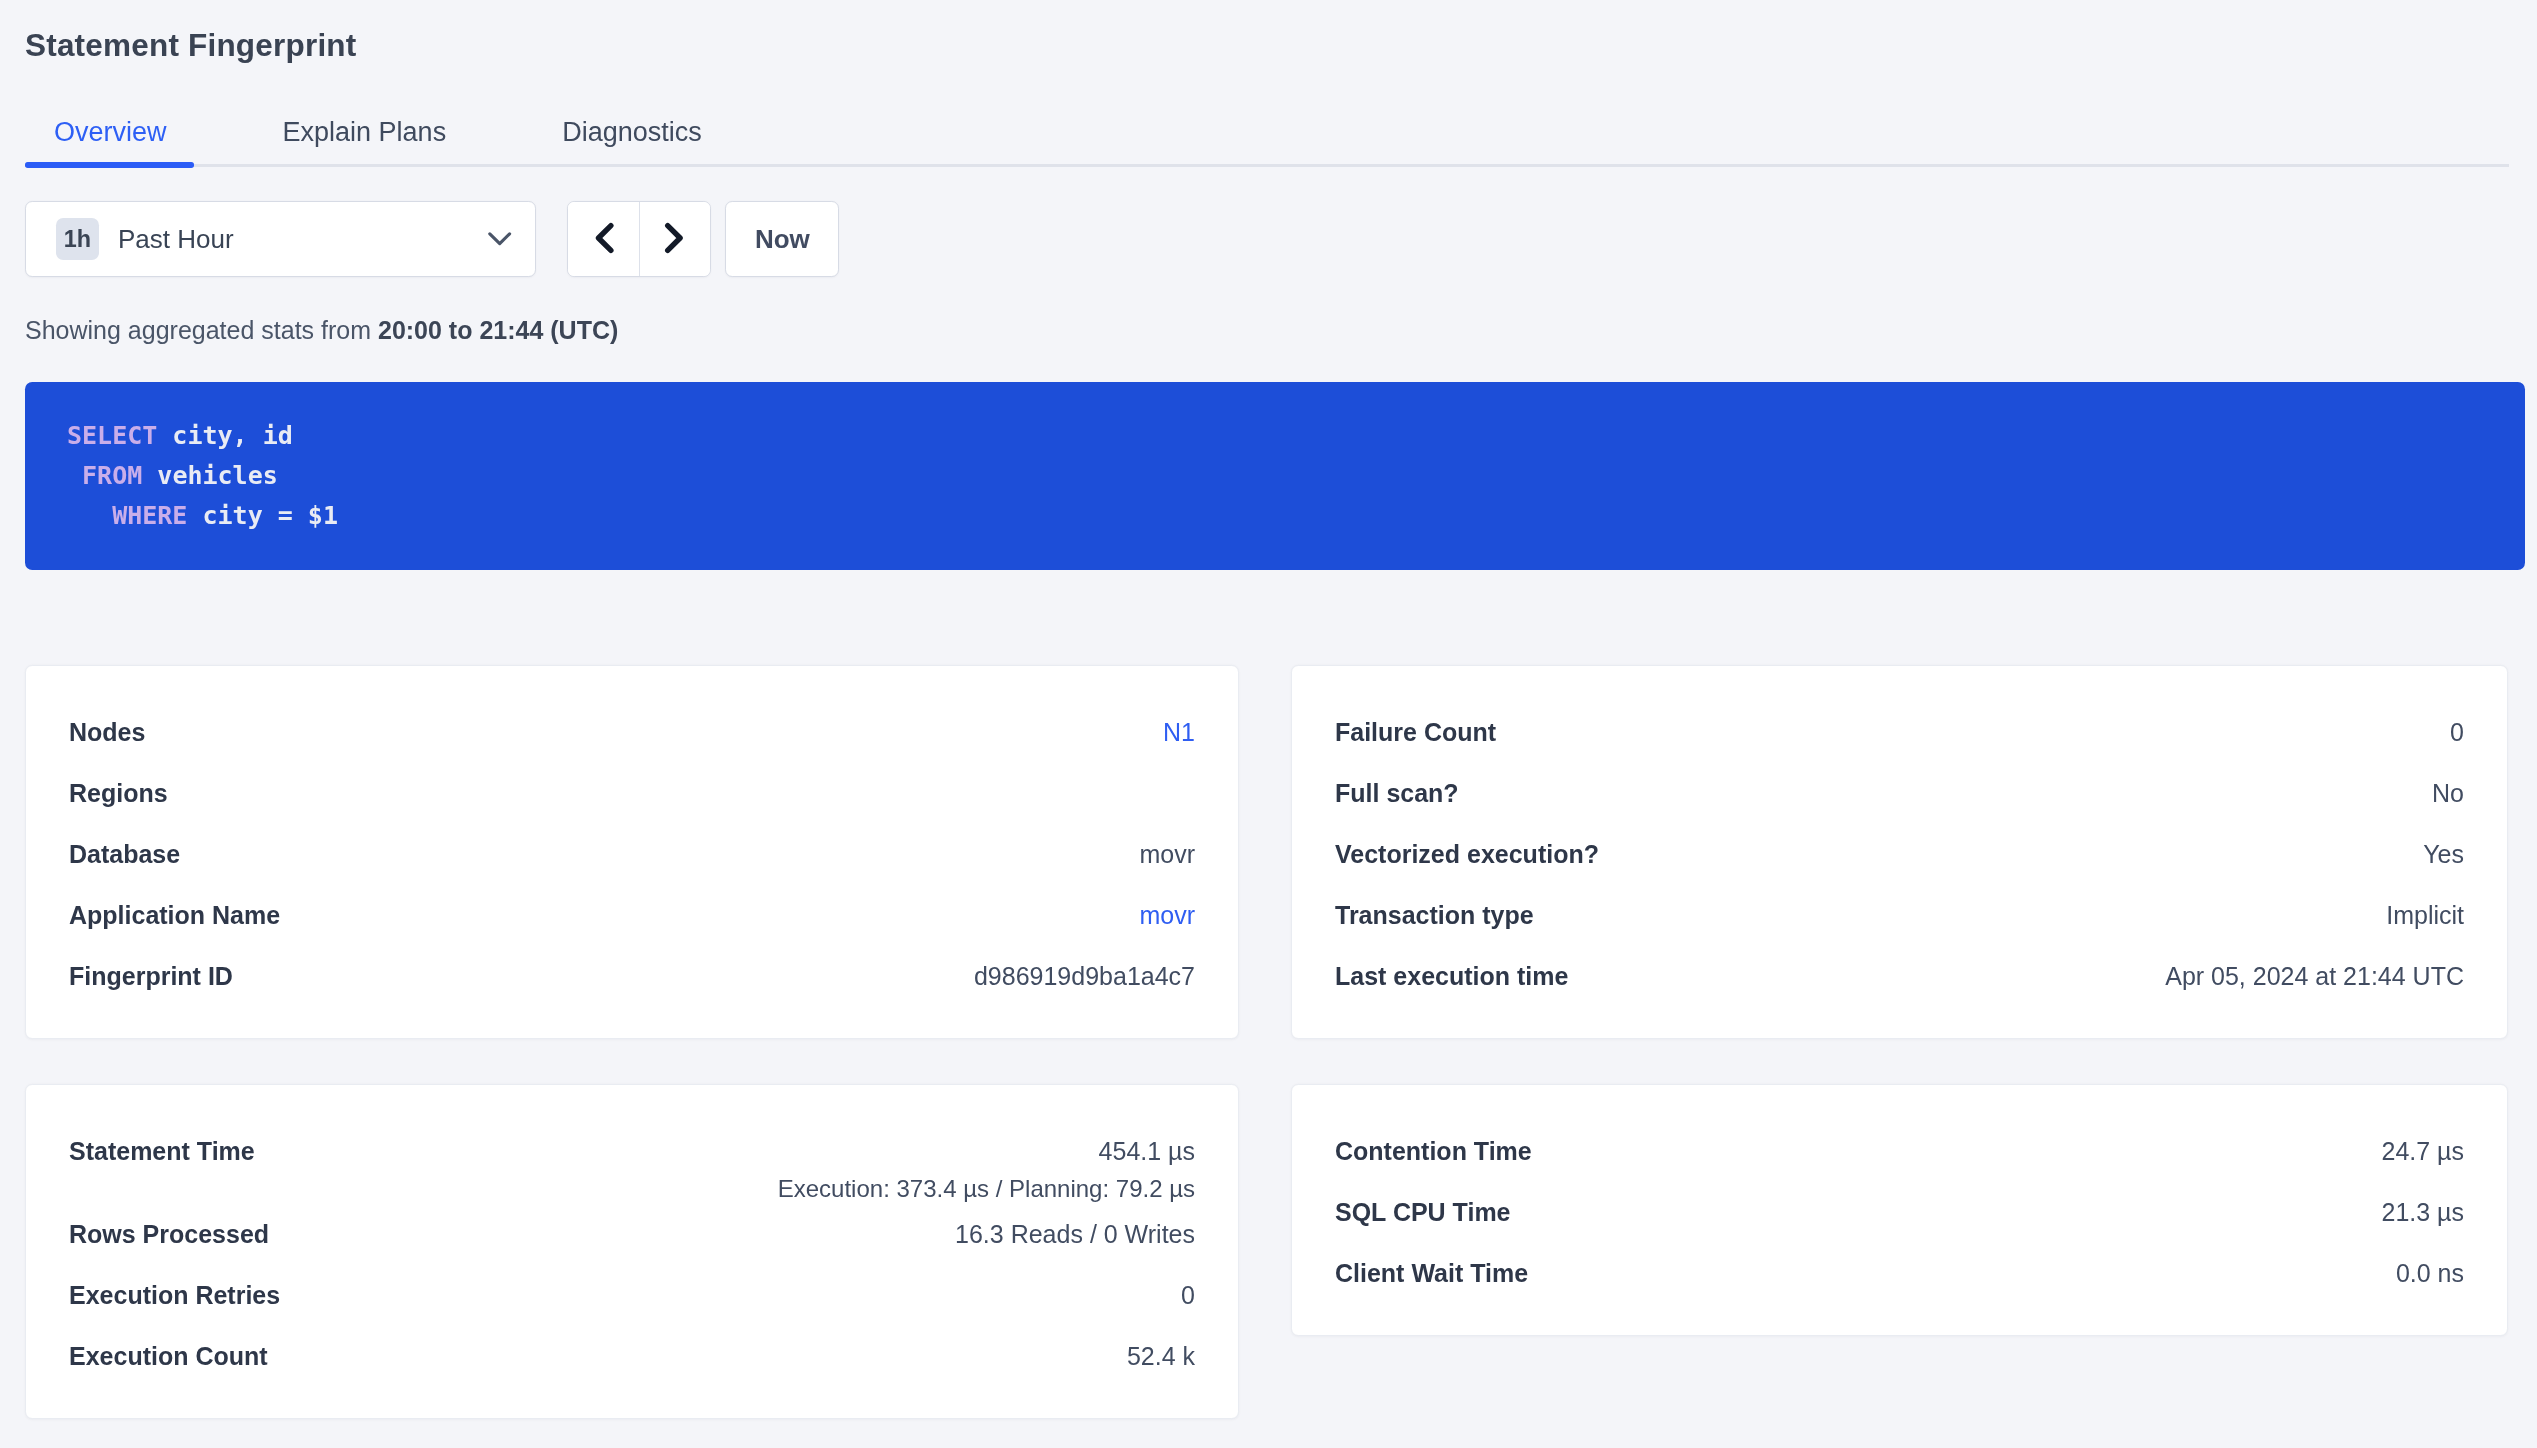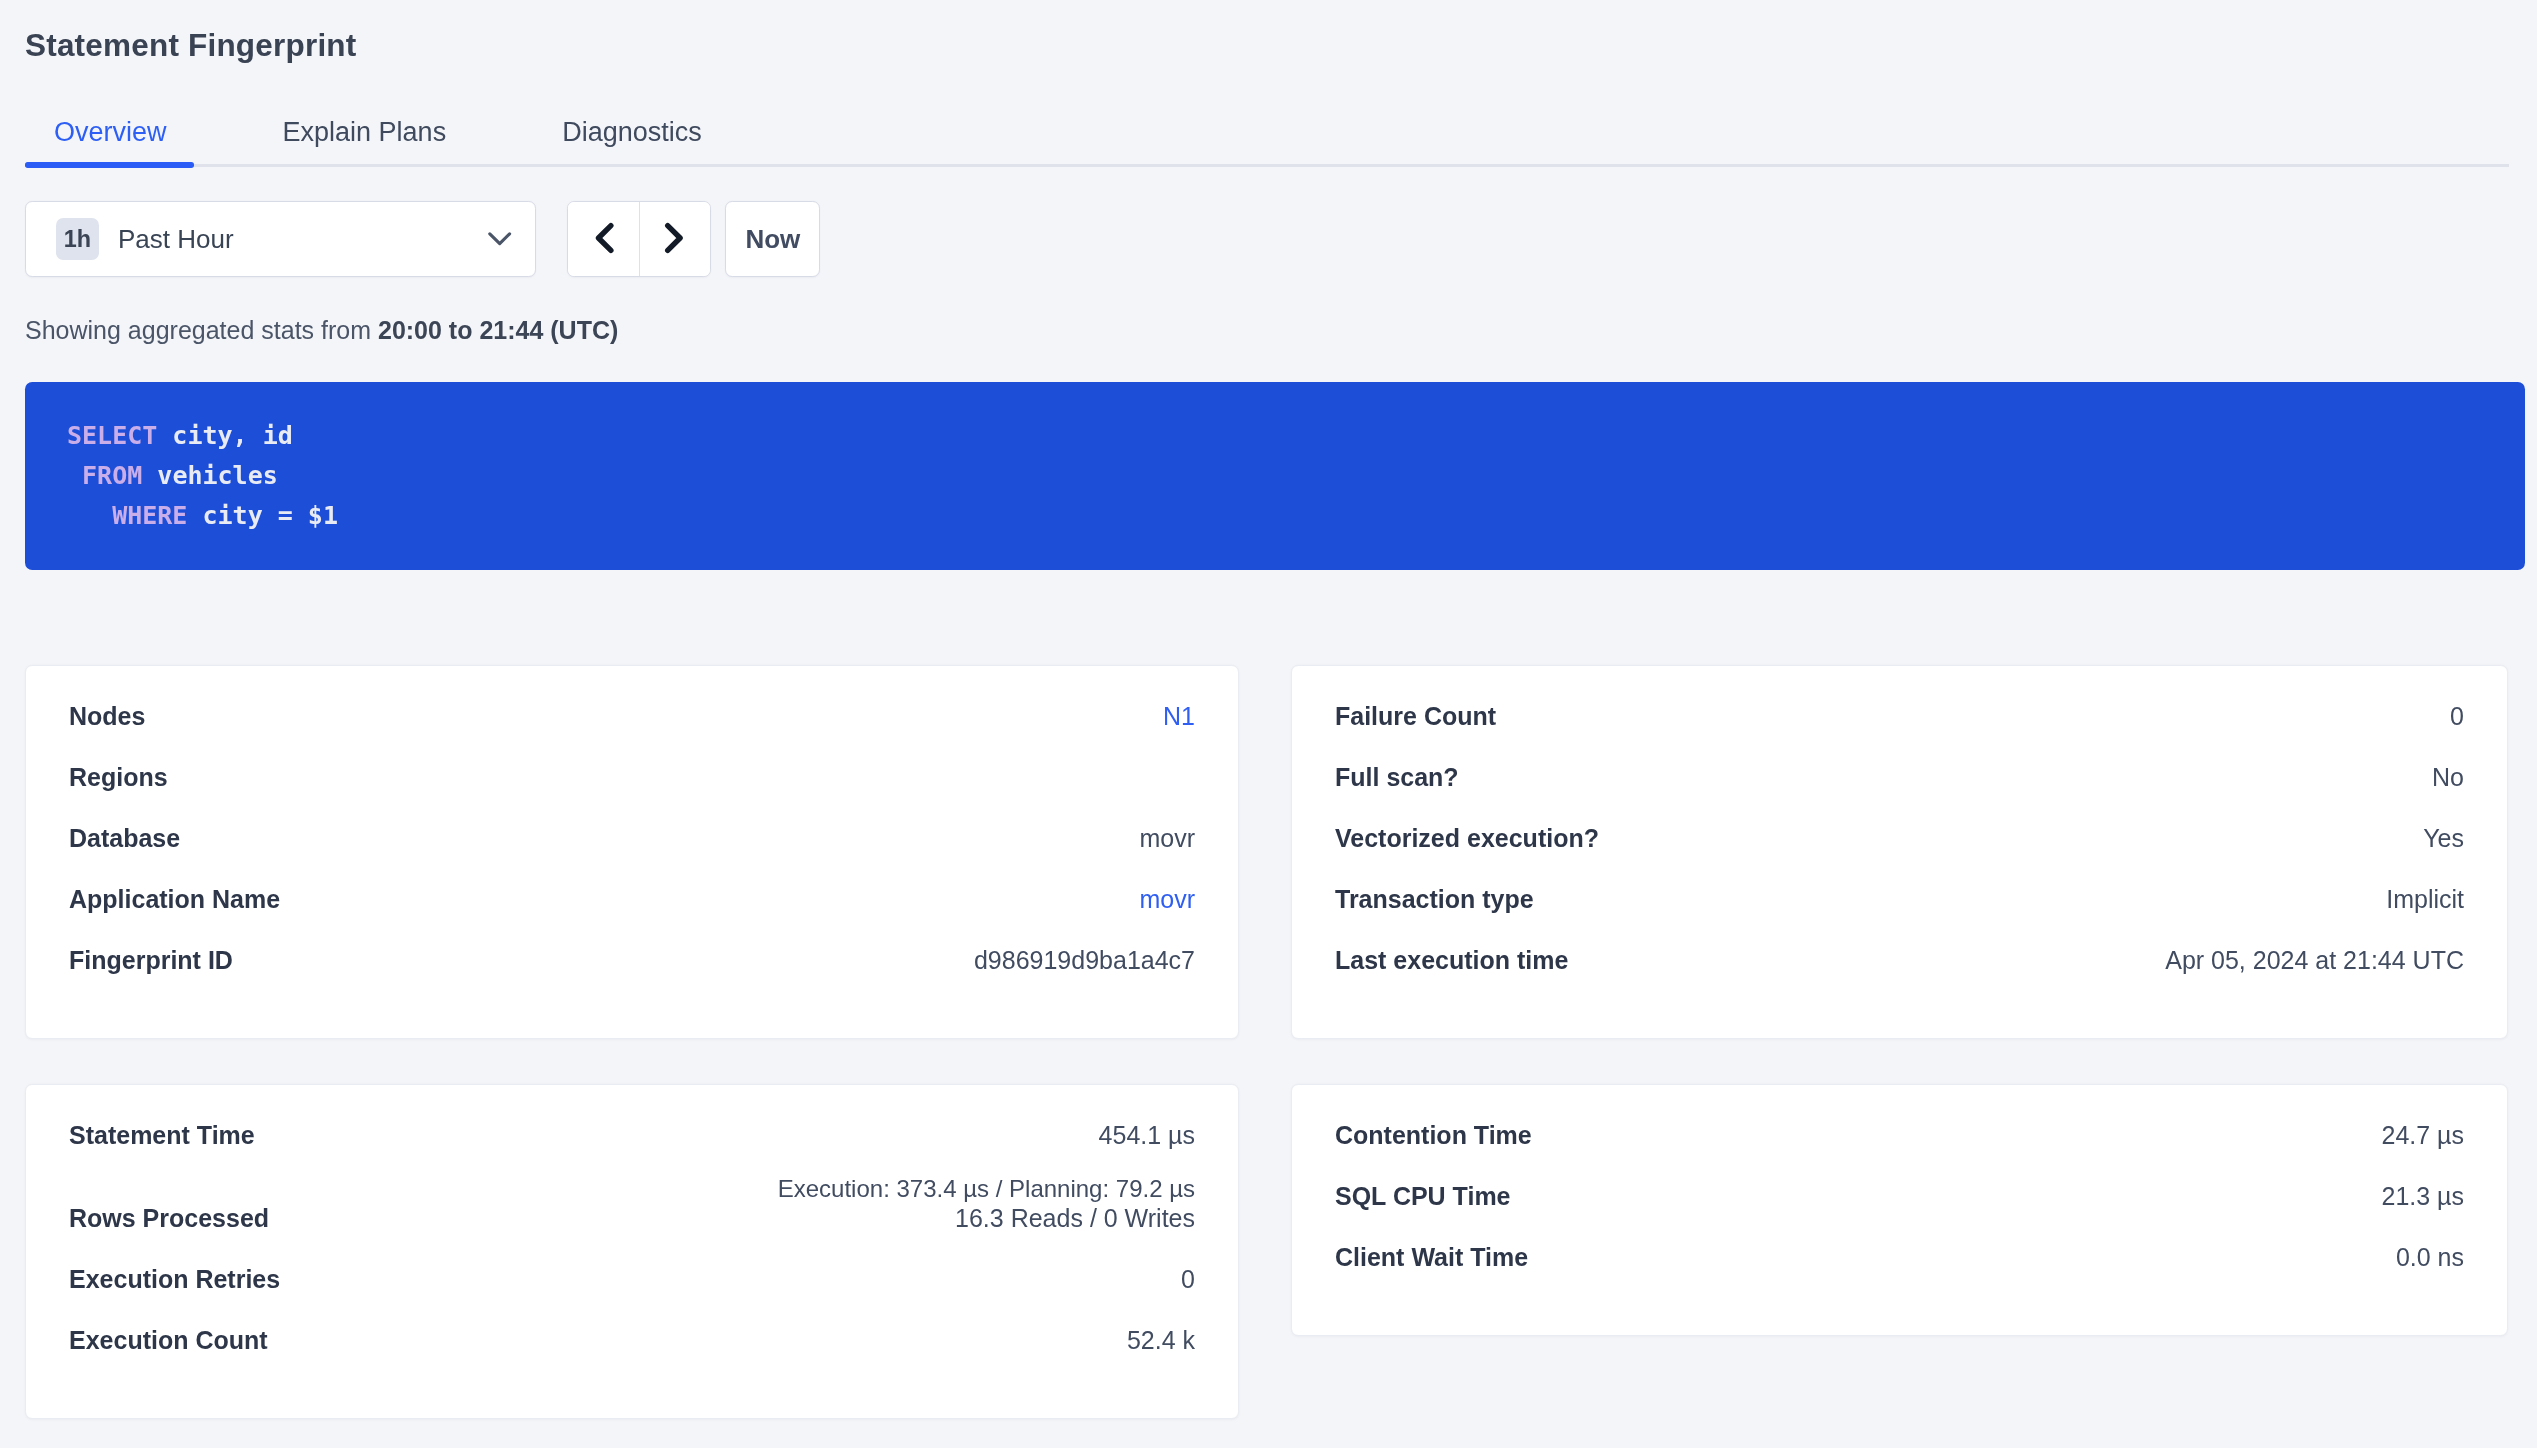--- a/index.html
+++ b/index.html
@@ -54,21 +54,21 @@
     margin-left: 31px; height: 76px; display: flex; background: #ffffff;
     border: 0.9px solid #d7dbe5; border-radius: 7.2px; overflow: hidden;
     box-shadow: 0 0.9px 1.8px rgba(16,24,40,0.04);
   }
   .arrow-btn {
     width: 71px; height: 100%; background: #ffffff; border: none;
     display: flex; align-items: center; justify-content: center; cursor: pointer;
   }
   .arrow-btn.next { border-left: 0.9px solid #dde1ea; }
   .now-btn {
-    margin-left: 14.4px; width: 95px; height: 76px; background: #ffffff;
+    margin-left: 14.4px; width: 114px; height: 76px; background: #ffffff;
     border: 0.9px solid #d7dbe5; border-radius: 7.2px;
     font-family: "Liberation Sans", sans-serif;
     font-size: 26px; font-weight: 700; color: #414b61; cursor: pointer;
     box-shadow: 0 0.9px 1.8px rgba(16,24,40,0.04);
   }
 
   
   .note { margin-top: 40px; font-size: 25px; line-height: 27px; color: #4a5568; }
   .note b { color: #3c4556; font-weight: 700; }
 
@@ -89,21 +89,21 @@
     margin-top: 95px;
     display: grid; grid-template-columns: 1214px 1217px;
     column-gap: 52px; row-gap: 45px; align-items: start;
   }
   .card {
     background: #ffffff; border: 0.9px solid #e9ecf2; border-radius: 7.2px;
     padding: 36px 43px 31px 43px;
     box-shadow: 0 0.9px 2.7px rgba(16,24,40,0.04);
   }
   .card-row {
-    height: 61px; display: flex; align-items: flex-start;
+    height: 61px; display: flex; align-items: center;
     justify-content: space-between;
   }
   .row-label { font-size: 25px; font-weight: 700; color: #2e3749; }
   .row-value { font-size: 25px; font-weight: 400; color: #414c61; text-align: right; }
   .row-value.link { color: #2f5ef2; cursor: pointer; }
   .sub-value {
     margin-top: -9px; line-height: 31px; font-size: 24px;
     color: #414c61; text-align: right;
   }
 </style>

